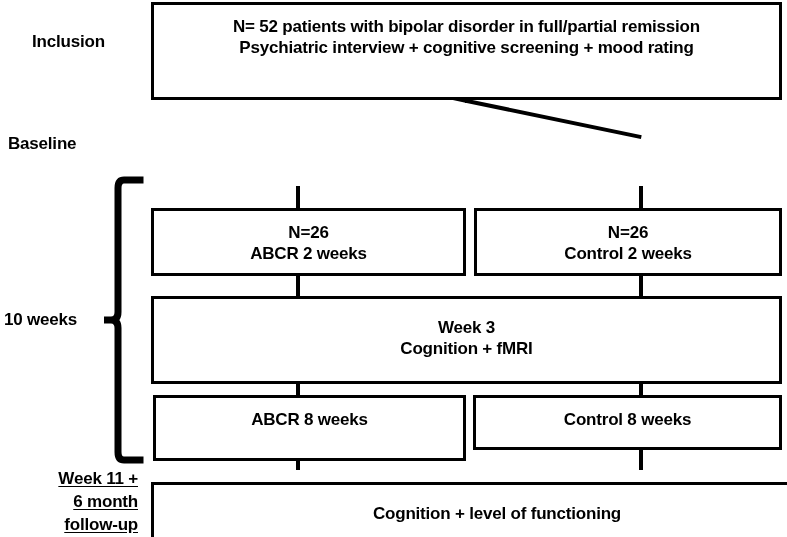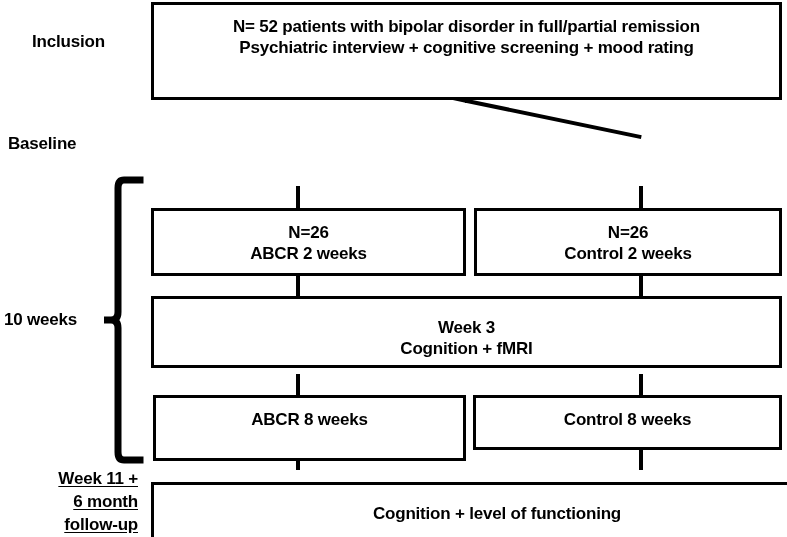--- a/index.html
+++ b/index.html
@@ -146,21 +146,21 @@
   <div class="node align-top" style="left:151px; top:208px; width:315px; height:68px;">
     <span class="node-text">N=26
 ABCR 2 weeks</span>
   </div>
 
   <div class="node align-top" style="left:474px; top:208px; width:308px; height:68px;">
     <span class="node-text">N=26
 Control 2 weeks</span>
   </div>
 
-  <div class="node align-upper" style="left:151px; top:296px; width:631px; height:72px;">
+  <div class="node align-upper" style="left:151px; top:296px; width:631px; height:88px;">
     <span class="node-text">Week 3
 Cognition + fMRI</span>
   </div>
 
   <div class="node align-top" style="left:153px; top:395px; width:313px; height:66px;">
     <span class="node-text">ABCR 8 weeks</span>
   </div>
 
   <div class="node align-top" style="left:473px; top:395px; width:309px; height:55px;">
     <span class="node-text">Control 8 weeks</span>

